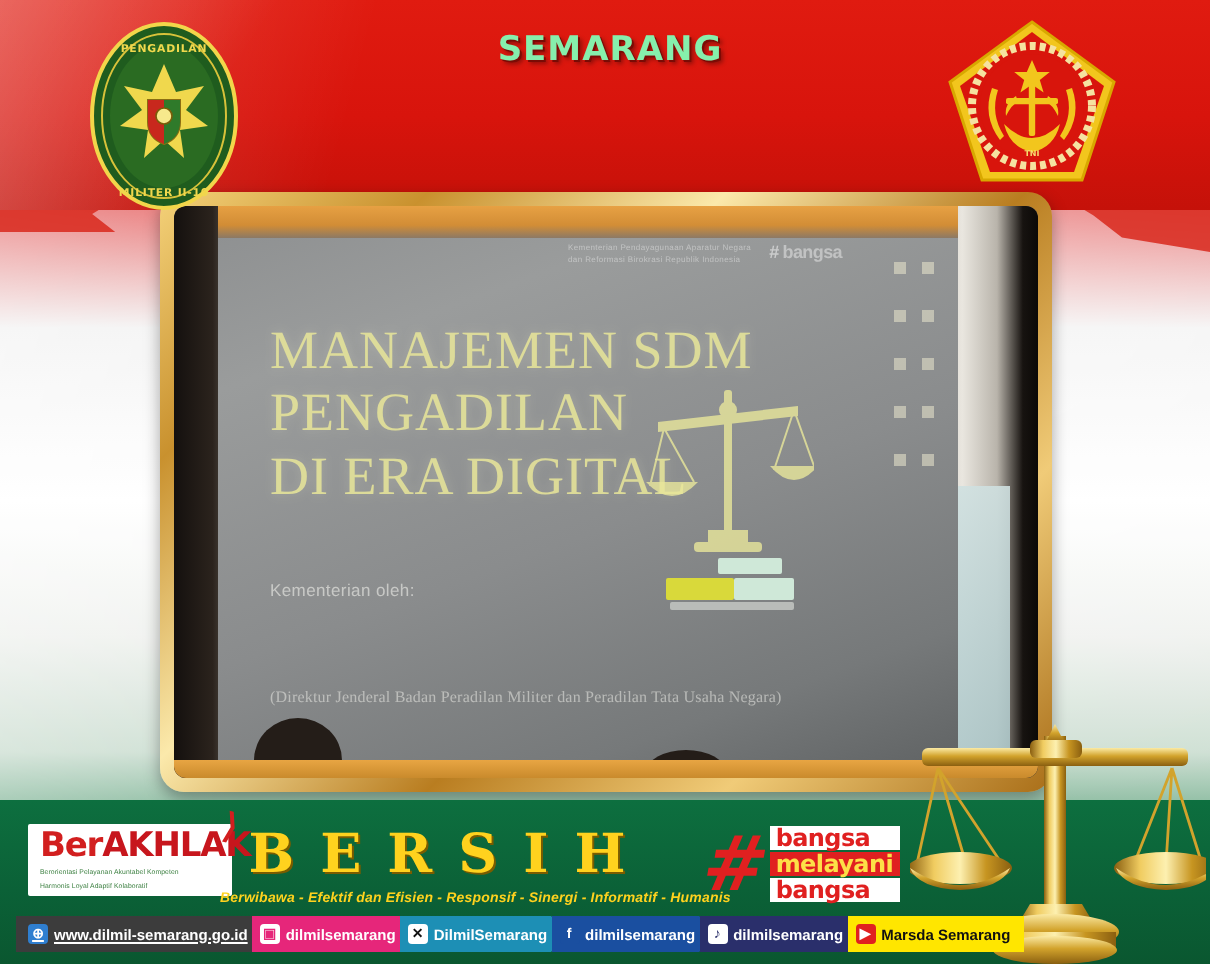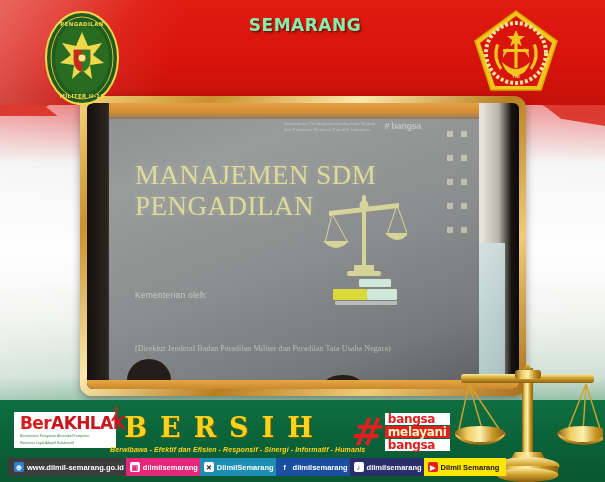--- a/index.html
+++ b/index.html
@@ -278,21 +278,21 @@
     margin-right:1px;
   }
   .bangga-lines { display:flex; flex-direction:column; gap:1px; }
   .bangga-line {
     font-family:"DejaVu Sans", sans-serif;
     font-weight:700; font-size:12px; line-height:1.02;
     padding:0 3px;
     letter-spacing:-.3px;
   }
   .bl-1 { background:#ffffff; color:#e02020; }
-  .bl-2 { background:#e02020; color:#fef9c3; }
+  .bl-2 { background:#e02020; color:#fde047; }
   .bl-3 { background:#ffffff; color:#e02020; }
 
   
   .big-scales { position:absolute; right:2px; bottom:0px; width:148px; height:120px; z-index:5; }
 
   
   .social {
     position:absolute; left:8px; top:458px; height:18px; z-index:7;
     display:flex; align-items:stretch;
   }
@@ -300,21 +300,21 @@
     position:relative;
     display:flex; align-items:center; gap:3px;
     padding: 0 9px 0 4px;
     height:18px;
     margin-right:-7px;
     font-size:7.5px; font-weight:700;
     color:#ffffff;
     white-space:nowrap;
     clip-path: polygon(0 0, calc(100% - 7px) 0, 100% 50%, calc(100% - 7px) 100%, 0 100%);
   }
-  .chip:first-child { padding-left:6px; }
+  .chip:first-child { padding-left:6px;text-decoration:underline; }
   .chip .ic {
     width:10px; height:10px; border-radius:2px;
     display:inline-flex; align-items:center; justify-content:center;
     font-size:7px; font-weight:700; line-height:1; flex:none;
   }
   .chip-web   { background:#3c3c3c; }
   .chip-ig    { background:#e6267a; }
   .chip-x     { background:#1d8fb5; }
   .chip-fb    { background:#1a4fa0; }
   .chip-tt    { background:#2a2f6b; }
@@ -405,20 +405,21 @@
           <span class="dot" style="left:14px;top:48px;"></span>
           <span class="dot" style="left:0;top:72px;"></span>
           <span class="dot" style="left:14px;top:72px;"></span>
           <span class="dot" style="left:0;top:96px;"></span>
           <span class="dot" style="left:14px;top:96px;"></span>
         </div>
 
         <div class="slide-title">
           <div>MANAJEMEN SDM</div>
           <div>PENGADILAN</div>
+          <div>DI ERA DIGITAL</div>
         </div>
 
         <div class="slide-byline-label">Kementerian oleh:</div>
         <div class="slide-speaker-role">(Direktur Jenderal Badan Peradilan Militer dan Peradilan Tata Usaha Negara)</div>
 
         <svg class="slide-scales" viewBox="0 0 86 110">
           <g fill="#e9e79b">
             <rect x="41" y="14" width="4" height="76" rx="1.5"></rect>
             <path d="M8 30 L78 22 L78 27 L8 35 Z"></path>
             <circle cx="43" cy="24" r="4.5"></circle>
@@ -524,17 +525,17 @@
     <a class="chip chip-fb">
       <span class="ic ic-fb">f</span>
       <span>dilmilsemarang</span>
     </a>
     <a class="chip chip-tt">
       <span class="ic ic-tt">♪</span>
       <span>dilmilsemarang</span>
     </a>
     <a class="chip chip-yt">
       <span class="ic ic-yt">▶</span>
-      <span>Dilmil Semarang</span>
+      <span>Marsda Semarang</span>
     </a>
   </div>
 
 </div>
 
 </body></html>

